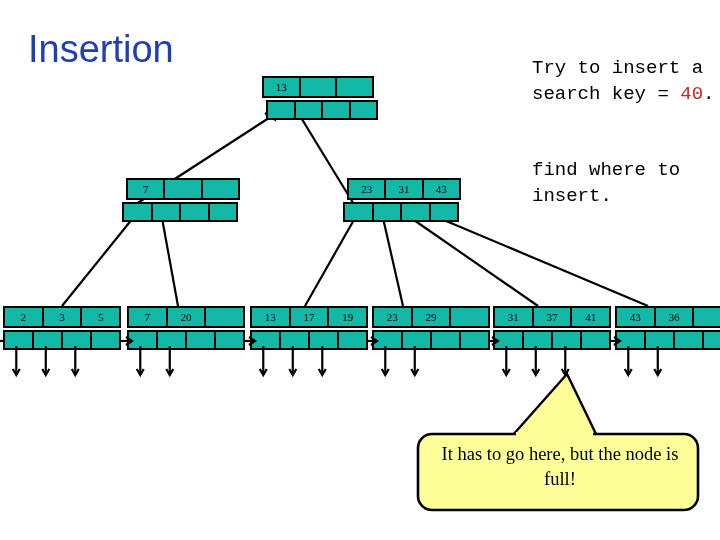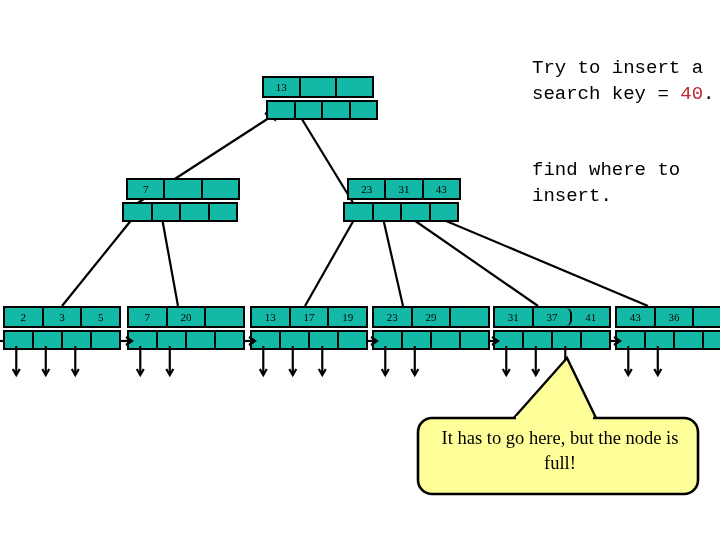--- a/index.html
+++ b/index.html
@@ -37,32 +37,33 @@
     display:flex; align-items:center; justify-content:center;
     font-family:"Liberation Serif", serif; color:#000;
   }
   .keyrow > div:last-child, .ptrrow > div:last-child { border-right:none; }
 
   
   svg.lines { position:absolute; left:0; top:0; width:720px; height:540px;
               pointer-events:none; overflow:visible; }
 
   
-  .callout { position:absolute; left:412px; top:348px; width:292px; height:150px; }
+  .callout { position:absolute; left:412px; top:364px; width:292px; height:150px; }
   .callout-text {
     position:absolute; left:24px; top:78px; width:248px;
     text-align:center; font-family:"Liberation Serif", serif;
     font-size:18.5px; line-height:25px; color:#000;
   }
 </style>
 </head>
 <body>
 
 <div id="stage">
 
+  <div class="title">Insertion</div>
 
   <div class="note">
     <span>Try to insert a</span><br>
     <span>search key = </span><span class="hl">40</span><span>.</span><br>
     <br>
     <br>
     <span>find where to</span><br>
     <span>insert.</span>
   </div>
 
@@ -184,21 +185,21 @@
     <div class="ptrrow" id="leaf3-ptrs" style="left:372px; top:330px; width:118px; height:20px;">
         <div style="flex: 1 1 0px; font-size: 11px;"></div>
         <div style="flex: 1 1 0px; font-size: 11px;"></div>
         <div style="flex: 1 1 0px; font-size: 11px;"></div>
         <div style="flex: 1 1 0px; font-size: 11px;"></div>
       </div>
   </div>
   <div class="node">
     <div class="keyrow" id="leaf4-keys" style="left:493px; top:306px; width:118px; height:22px;">
         <div style="flex: 1 1 0px; font-size: 11px;">31</div>
-        <div style="flex: 1 1 0px; font-size: 11px; border-radius: 6px;">37</div>
+        <div style="flex: 1 1 0px; font-size: 11px;">37</div>
         <div style="flex: 1 1 0px; font-size: 11px;">41</div>
       </div>
     <div class="ptrrow" id="leaf4-ptrs" style="left:493px; top:330px; width:118px; height:20px;">
         <div style="flex: 1 1 0px; font-size: 11px;"></div>
         <div style="flex: 1 1 0px; font-size: 11px;"></div>
         <div style="flex: 1 1 0px; font-size: 11px;"></div>
         <div style="flex: 1 1 0px; font-size: 11px;"></div>
       </div>
   </div>
   <div class="node">

